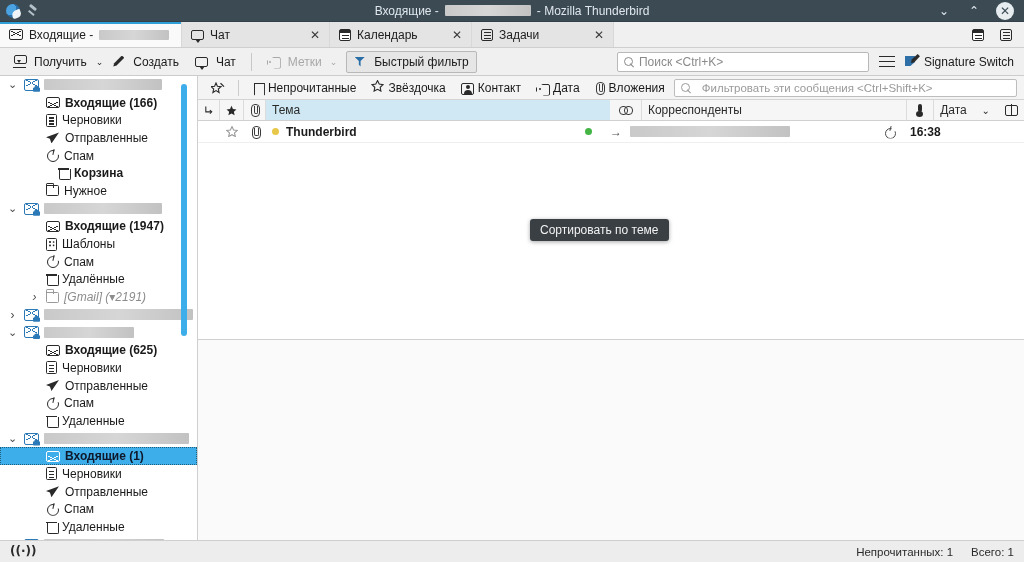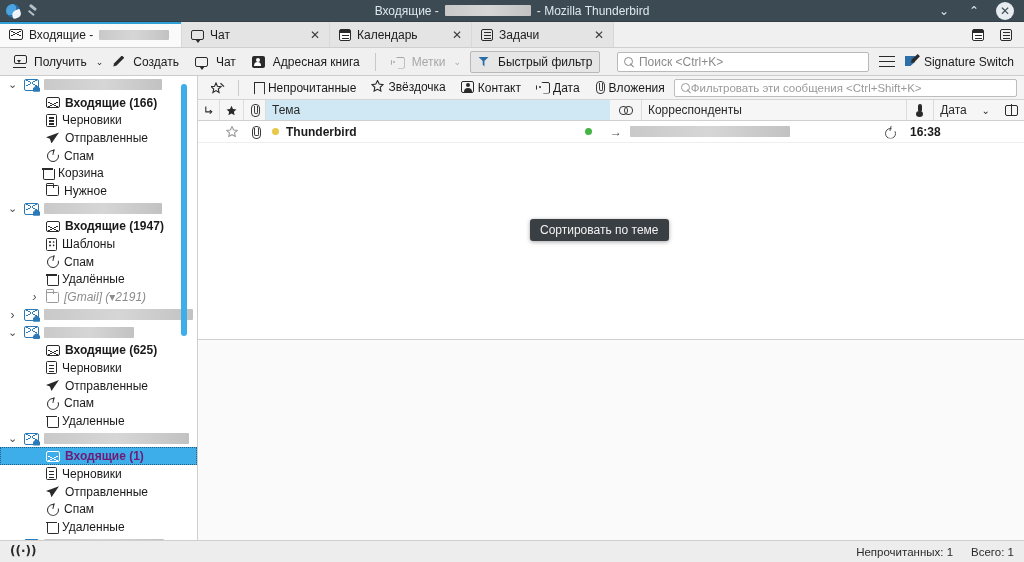--- a/index.html
+++ b/index.html
@@ -129,21 +129,21 @@
   
   .folderpane {
     width:198px; background:#ffffff; border-right:1px solid #cfcfcf;
     position:relative; overflow:hidden; flex:none;
   }
   .fp-list { position:absolute; inset:0; }
   .frow {
     height:17.7px; display:flex; align-items:center; gap:5px; font-size:12px; padding-right:4px;
     white-space:nowrap; color:#1a1a1a;
   }
-  .frow.sel { background:#3daee9; color:#701a75; outline:1px dotted rgba(0,0,0,.45); outline-offset:-1px;}
+  .frow.sel { background:#3daee9; color:#0f172a; outline:1px dotted rgba(0,0,0,.45); outline-offset:-1px;}
   .frow.bold { font-weight:bold; }
   .frow.dimitalic { color:#8c8c8c; font-style:italic; }
   .tw { width:13px; text-align:center; color:#4a4a4a; font-size:9px; flex:none; }
   .tw.empty { visibility:hidden; }
   .fp-scroll { position:absolute; right:10px; top:8px; width:6px; background:#3daee9; border-radius:3px; }
 
   
   .fi { width:14px; height:13px; position:relative; flex:none; }
   .fi-acct { width:15px;height:12px; border:1.3px solid #2c79b8; border-radius:2px; background:#ffffff;}
   .fi-acct::before{ content:""; position:absolute; left:0.5px; top:0px; width:11px;height:6px;
@@ -184,25 +184,25 @@
   .fi-tmpl { width:11px;height:13px; border:1.3px solid #2a2a2a; border-radius:1.5px;}
   .fi-tmpl::after{ content:""; position:absolute; left:2px; top:2.5px; width:1.6px;height:1.6px;
     background:#2a2a2a; border-radius:50%; box-shadow: 0 3.4px 0 #2a2a2a, 3.6px 0 0 -0.2px #2a2a2a, 3.6px 3.4px 0 -0.2px #2a2a2a;}
 
   
   .msgpane { flex:1; display:flex; flex-direction:column; min-width:0; background:#fff; }
   .qfbar {
     height:24px; background:#f4f4f4; border-bottom:1px solid #d4d4d4;
     display:flex; align-items:center; gap:3px; padding:0 7px; flex:none;
   }
-  .qfbtn { display:flex; align-items:flex-start; gap:4px; padding:2px 6px; font-size:12px; border-radius:2px; }
+  .qfbtn { display:flex; align-items:flex-end; gap:4px; padding:2px 6px; font-size:12px; border-radius:2px; }
   .qfsep { width:1px;height:16px;background:#cbcbcb;margin:0 5px;}
   .qffilter {
     margin-left:auto; width:366px; height:18px; border:1px solid #bdbdbd; background:#fff;
-    border-radius:2px; display:flex; align-items:center; gap:0; padding:0 6px;
+    border-radius:2px; display:flex; align-items:center; gap:11px; padding:0 6px;
     color:#9a9a9a; font-size:11.5px;
   }
   .magn { width:10px;height:10px; position:relative; flex:none;}
   .magn::before{content:""; position:absolute; left:0;top:0;width:7px;height:7px;
     border:1.3px solid currentColor; border-radius:50%;}
   .magn::after{content:""; position:absolute; left:6px;top:6px;width:4.5px;height:1.3px;
     background:currentColor; transform:rotate(45deg); transform-origin:left;}
 
   .thead {
     height:21px; background:#f6f6f6; border-bottom:1px solid #d0d0d0;
@@ -355,24 +355,20 @@
     </div>
     <span class="caret">⌄</span>
     <div class="tbtn">
       <span class="ic pencil"></span>
       <span>Создать</span>
     </div>
     <div class="tbtn">
       <span class="ic ic-chat"></span>
       <span>Чат</span>
     </div>
-    <div class="tbtn">
-      <span class="ic ab-ic"></span>
-      <span>Адресная книга</span>
-    </div>
     <span class="tsep"></span>
     <div class="tbtn dim">
       <span class="ic tag-ic"></span>
       <span>Метки</span>
       <span class="caret" style="color:#a8a8a8">⌄</span>
     </div>
     <div class="tbtn framed">
       <span class="ic funnel"></span>
       <span>Быстрый фильтр</span>
     </div>
@@ -413,21 +409,21 @@
           <div class="frow" style="padding-left: 28px;">
             <span class="tw empty"></span>
             <span class="fi fi-sent"></span>
             <span>Отправленные</span>
           </div>
           <div class="frow" style="padding-left: 28px;">
             <span class="tw empty"></span>
             <span class="fi fi-spam"></span>
             <span>Спам</span>
           </div>
-          <div class="frow" style="padding-left: 24px;">
+          <div class="frow" style="padding-left: 40px; font-weight: bold;">
             <span class="tw empty"></span>
             <span class="fi fi-trash"></span>
             <span>Корзина</span>
           </div>
           <div class="frow" style="padding-left: 28px;">
             <span class="tw empty"></span>
             <span class="fi fi-folder"></span>
             <span>Нужное</span>
           </div>
           <div class="frow" style="padding-left: 6px;">

